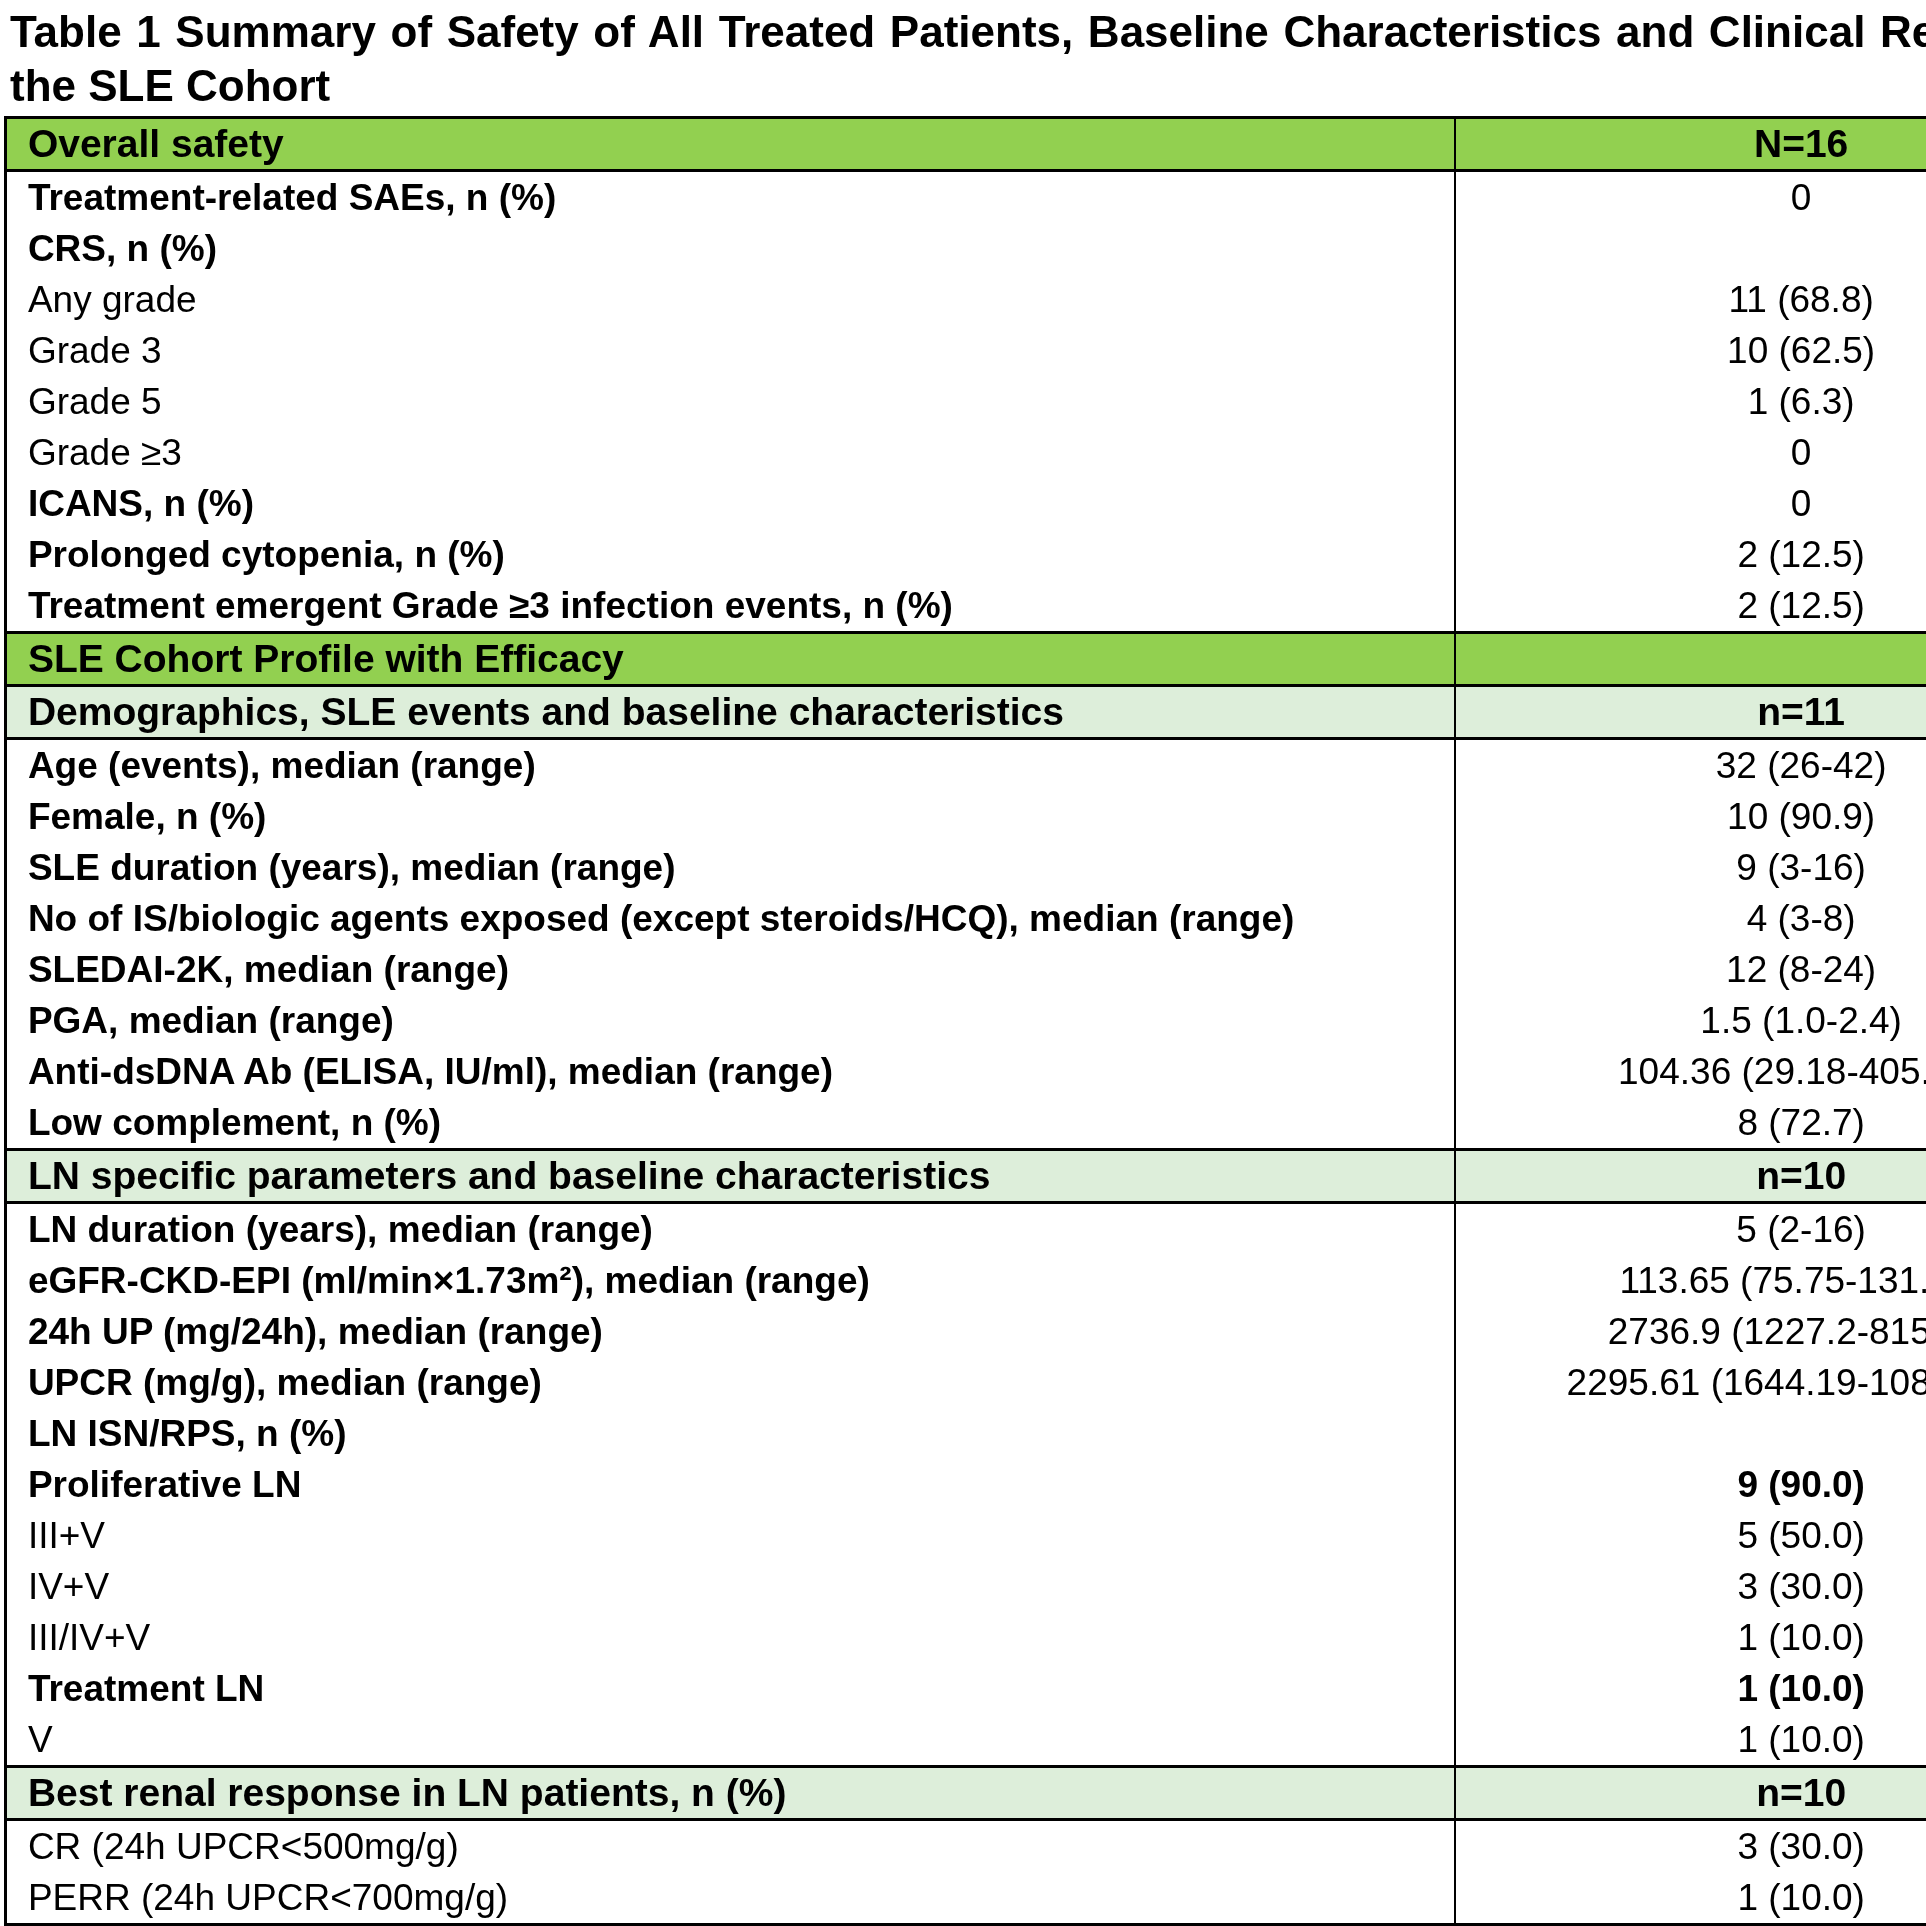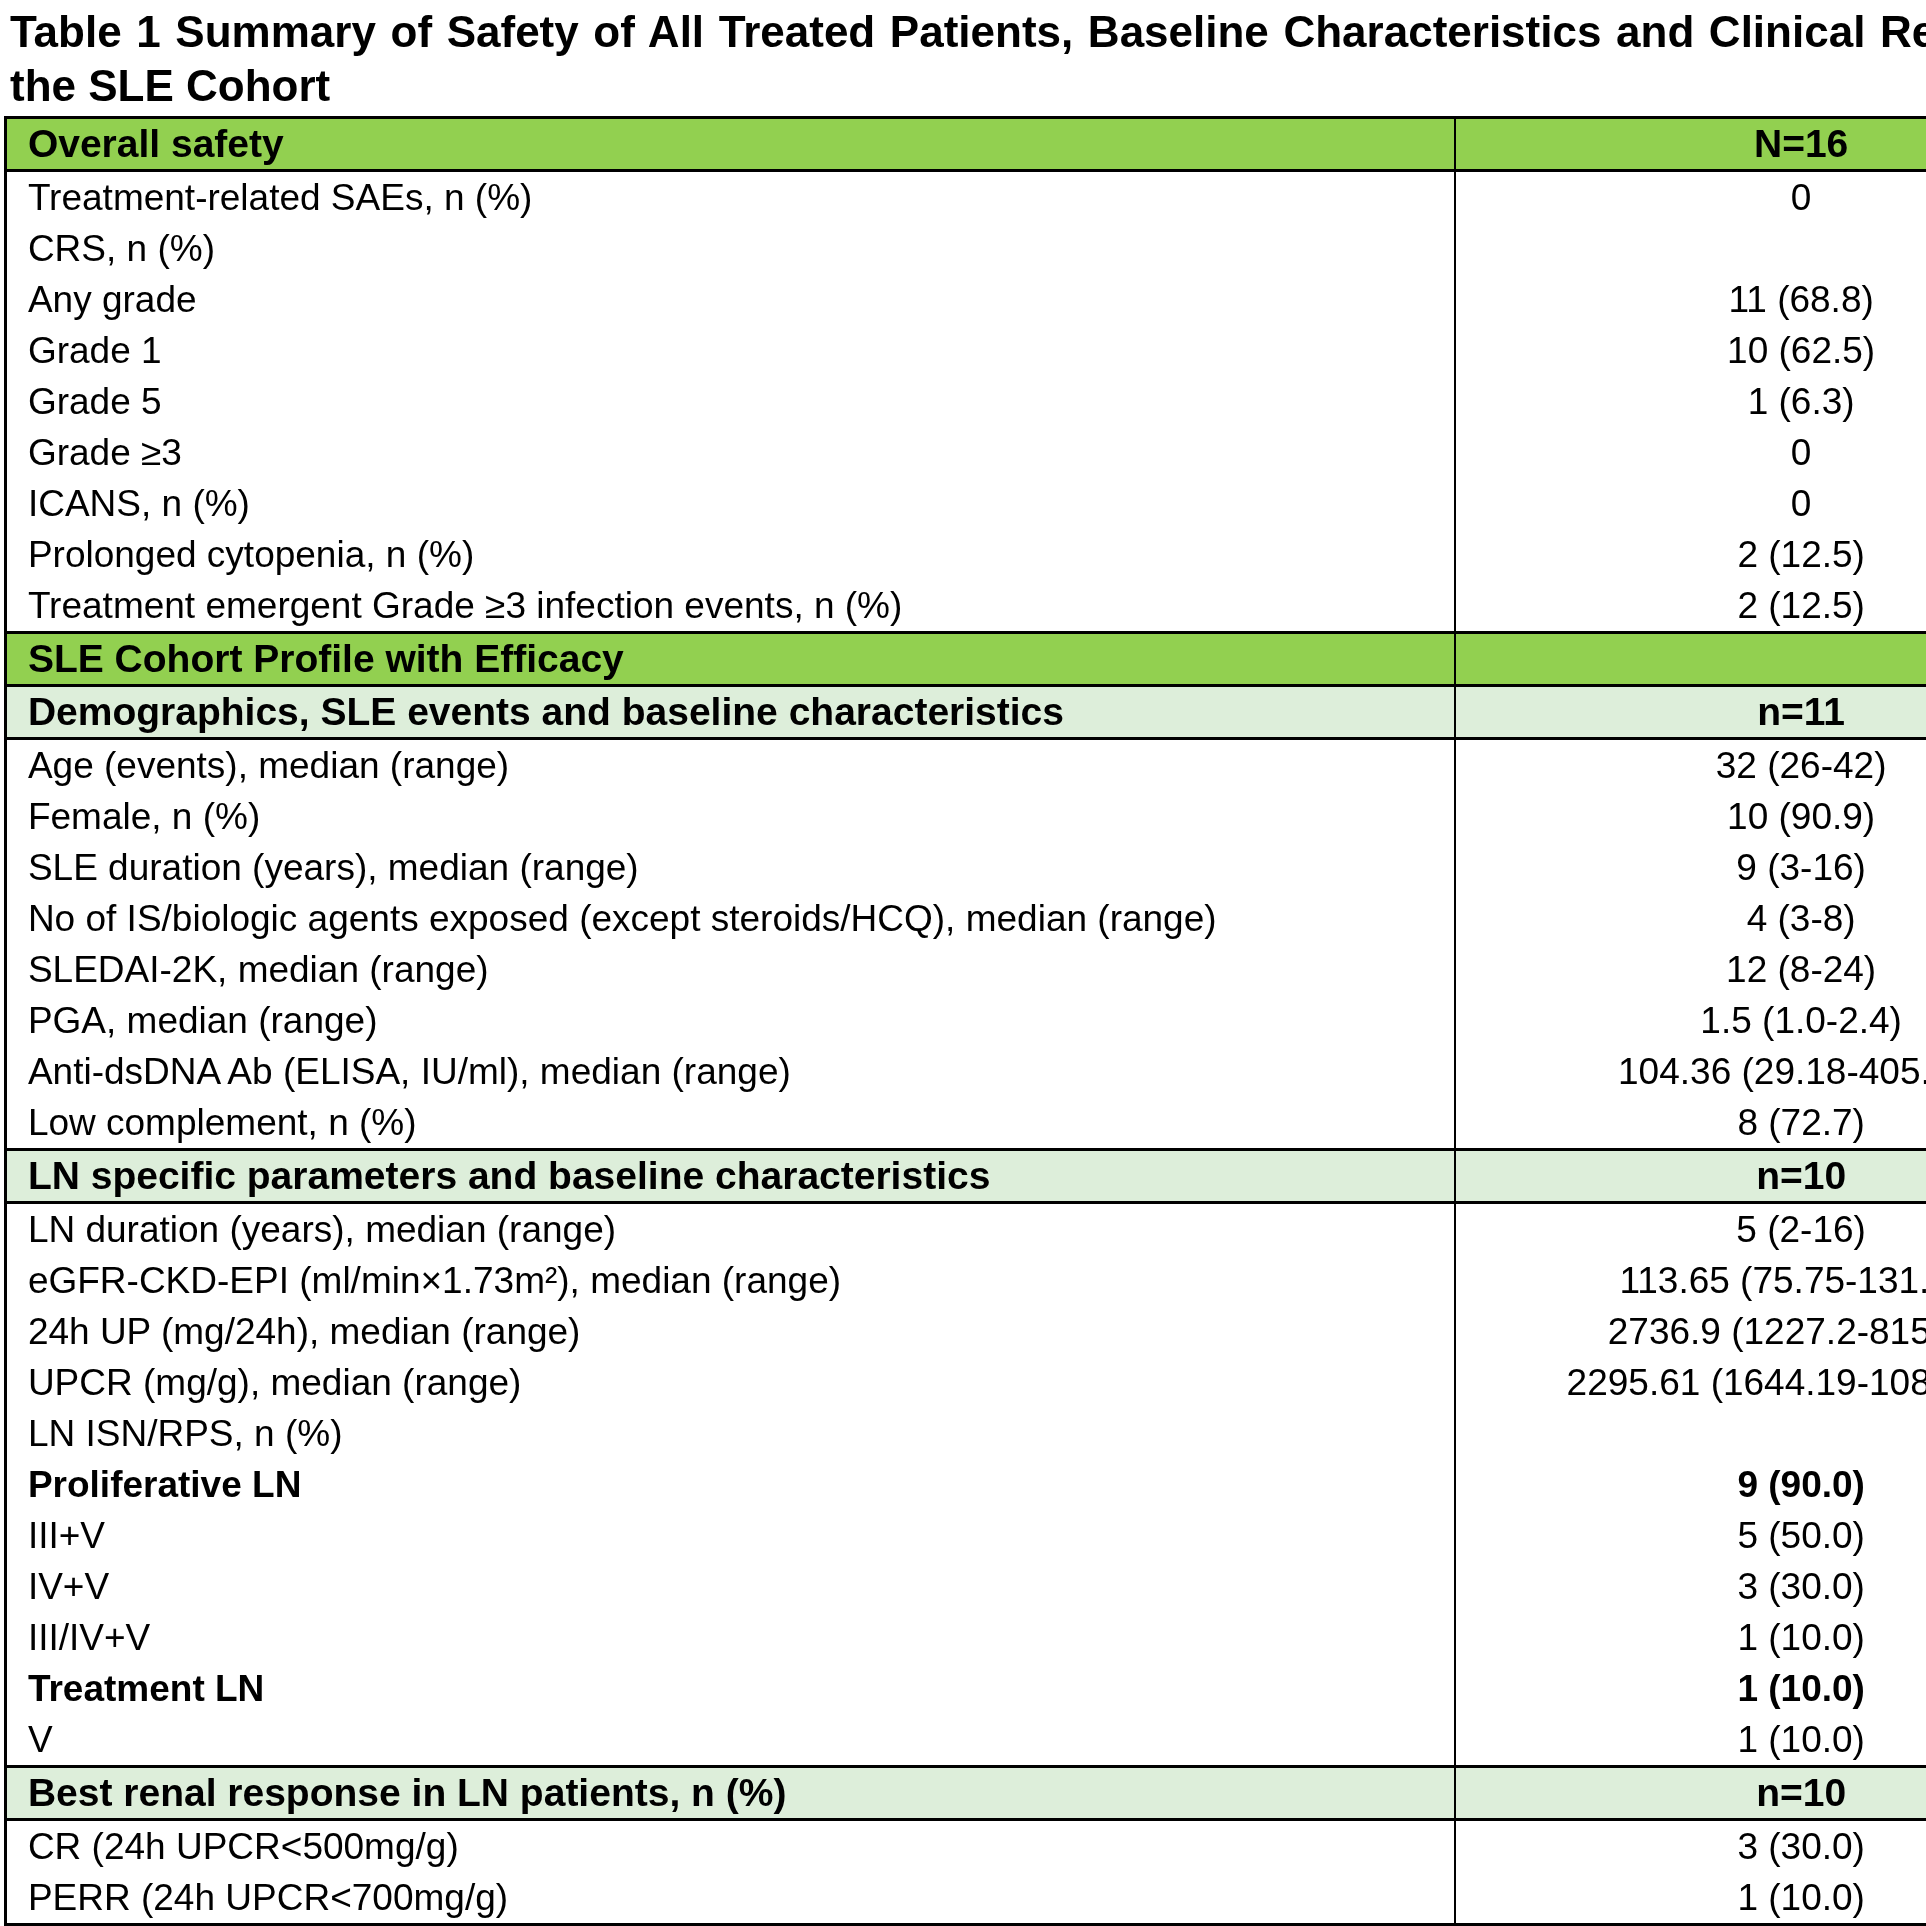--- a/index.html
+++ b/index.html
@@ -48,21 +48,21 @@
   td.label { padding-left: 21px; padding-right: 17px; text-align: left; }
   td.value { text-align: center; border-left: 2.3px solid #000; padding-left: 3.1px; padding-right: 3.1px; }
 
   tr.header-dark td, tr.header-light td {
     font-weight: bold;
     font-size: 39px;
     height: 50px;
     border-top: 3.9px solid #000;
     border-bottom: 3.9px solid #000;
   }
-  .indent-0 { padding-left: 21px; }
+  .indent-0 { padding-left: 21px; font-weight: bold; }
   .indent-1 { padding-left: 50px; }
   .indent-2 { padding-left: 127px; }
   .indent-3 { padding-left: 225px; }
   .bold { font-weight: bold; margin-top: 12px; }
 </style>
 </head>
 <body>
 
 <div class="title">
   <div class="title-line1">Table 1 Summary of Safety of All Treated Patients, Baseline Characteristics and Clinical Response in</div>
@@ -85,21 +85,21 @@
       </tr>
       <tr class="data">
         <td class="label indent-0">CRS, n (%)</td>
         <td class="value"></td>
       </tr>
       <tr class="data">
         <td class="label indent-2">Any grade</td>
         <td class="value">11 (68.8)</td>
       </tr>
       <tr class="data">
-        <td class="label indent-2">Grade 1</td>
+        <td class="label indent-2">Grade 3</td>
         <td class="value">10 (62.5)</td>
       </tr>
       <tr class="data">
         <td class="label indent-2">Grade 5</td>
         <td class="value">1 (6.3)</td>
       </tr>
       <tr class="data">
         <td class="label indent-2">Grade ≥3</td>
         <td class="value">0</td>
       </tr>

